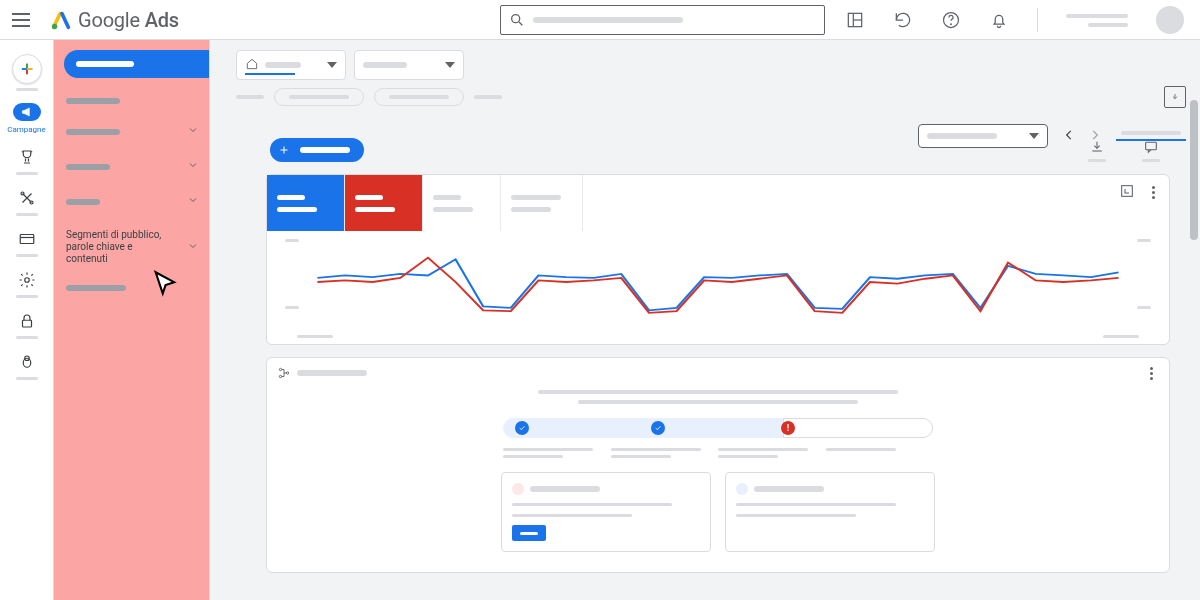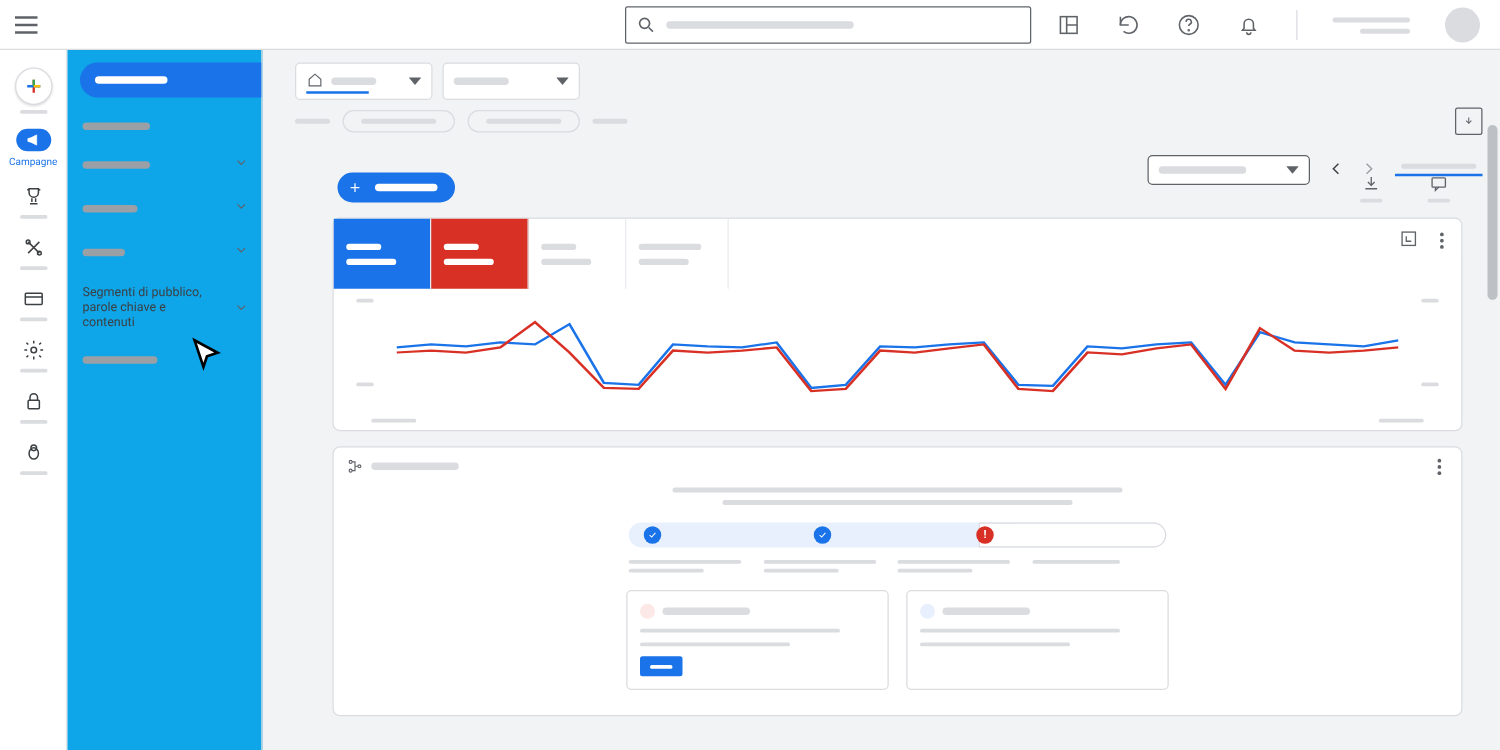--- a/index.html
+++ b/index.html
@@ -34,21 +34,21 @@
   .rail-add svg { width:18px; height:18px;}
   .rail-item .ico { width:22px; height:22px; display:flex; align-items:center; justify-content:center;}
   .rail-item .ico svg { width:18px; height:18px; stroke:#3c4043; fill:none; stroke-width:1.6;}
   .rail-item .lbl { font-size:8px; color:#5f6368; }
   .rail-item.active .lbl { color:#1a73e8; }
   .rail-item .bar { width:22px; height:3px; background:#dadce0; border-radius:2px;}
   .rail-camp-ico { width:28px; height:18px; background:#1a73e8; border-radius:9px; display:flex; align-items:center; justify-content:center;}
   .rail-camp-ico svg { width:14px; height:14px; stroke:#fff; fill:#fff;}
 
   
-  .nav2 { position:absolute; top:40px; left:54px; width:156px; bottom:0; background:#0ea5e9; border-right:1px solid #dadce0; padding:10px 6px 0 10px; }
+  .nav2 { position:absolute; top:40px; left:54px; width:156px; bottom:0; background:#fca5a5; border-right:1px solid #dadce0; padding:10px 6px 0 10px; }
   .nav2 .pill { background:#1a73e8; color:#fff; border-radius:16px 0 0 16px; height:28px; display:flex; align-items:center; padding-left:12px; margin-bottom:10px; margin-right:-6px;}
   .nav2 .pill .skel { background:#fff; width:58px;}
   .nav2 .row { display:flex; align-items:center; justify-content:space-between; padding:10px 4px 10px 2px; }
   .nav2 .row .skel { width:54px; }
   .nav2 .chev svg { width:12px; height:12px; stroke:#5f6368; fill:none; stroke-width:2;}
   .nav2 .lbltext { font-size:10px; color:#3c4043; line-height:1.2; max-width:110px;}
 
   
   .main { position:absolute; top:40px; left:210px; right:0; bottom:0; overflow:hidden; }
 
@@ -150,20 +150,30 @@
 </style>
 </head>
 <body>
 
 <div class="header">
   <div class="menu-btn">
       <span></span>
       <span></span>
       <span></span>
     </div>
+  <div class="logo">
+    <span class="logo-mark">
+      <svg viewBox="0 0 24 24">
+          <path d="M4 20 L11 5" stroke="#fbbc04" stroke-width="4" stroke-linecap="round"></path>
+          <path d="M13 5 L20 20" stroke="#1a73e8" stroke-width="4" stroke-linecap="round"></path>
+          <circle cx="5" cy="19" r="3" fill="#34a853"></circle>
+        </svg>
+    </span>
+    <span class="logo-text"><span>Google</span> <b>Ads</b></span>
+  </div>
   <div class="search-wrap">
     <div class="search">
       <svg viewBox="0 0 24 24">
           <circle cx="10" cy="10" r="6" fill="none" stroke="#5f6368" stroke-width="2"></circle>
           <line x1="15" y1="15" x2="20" y2="20" stroke="#5f6368" stroke-width="2"></line>
         </svg>
       <span class="skel"></span>
     </div>
   </div>
   <div class="hicons">

